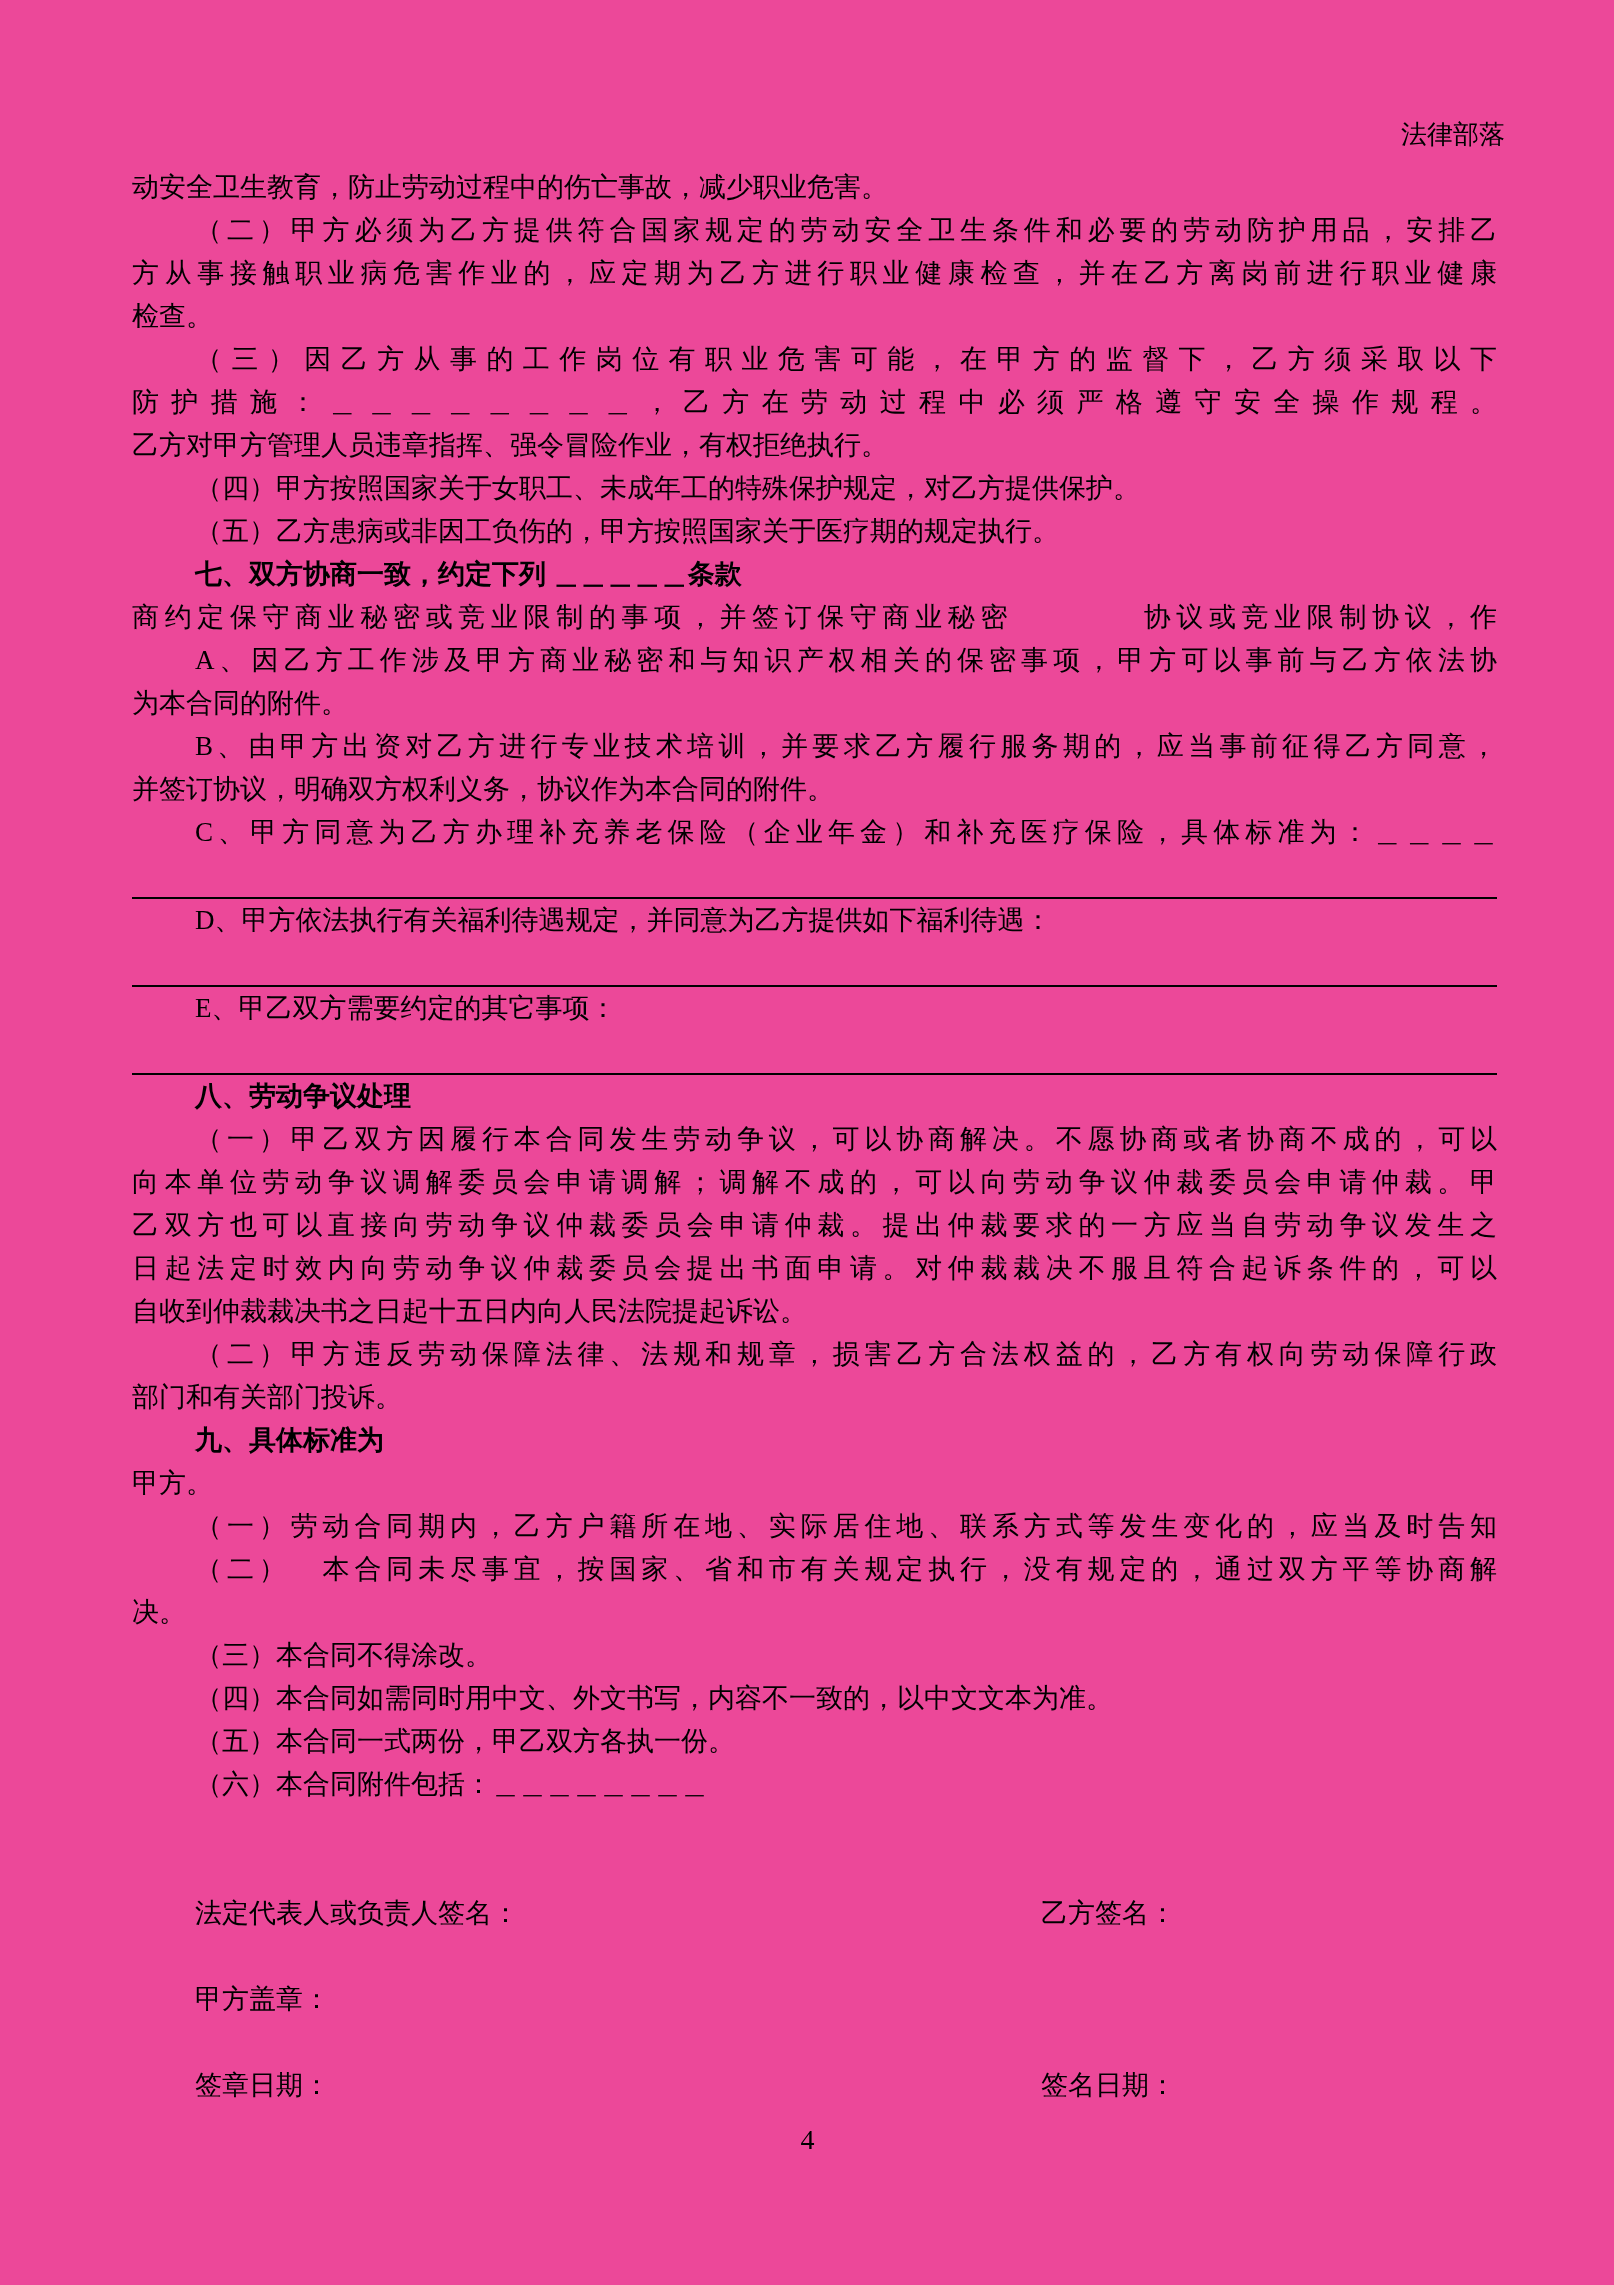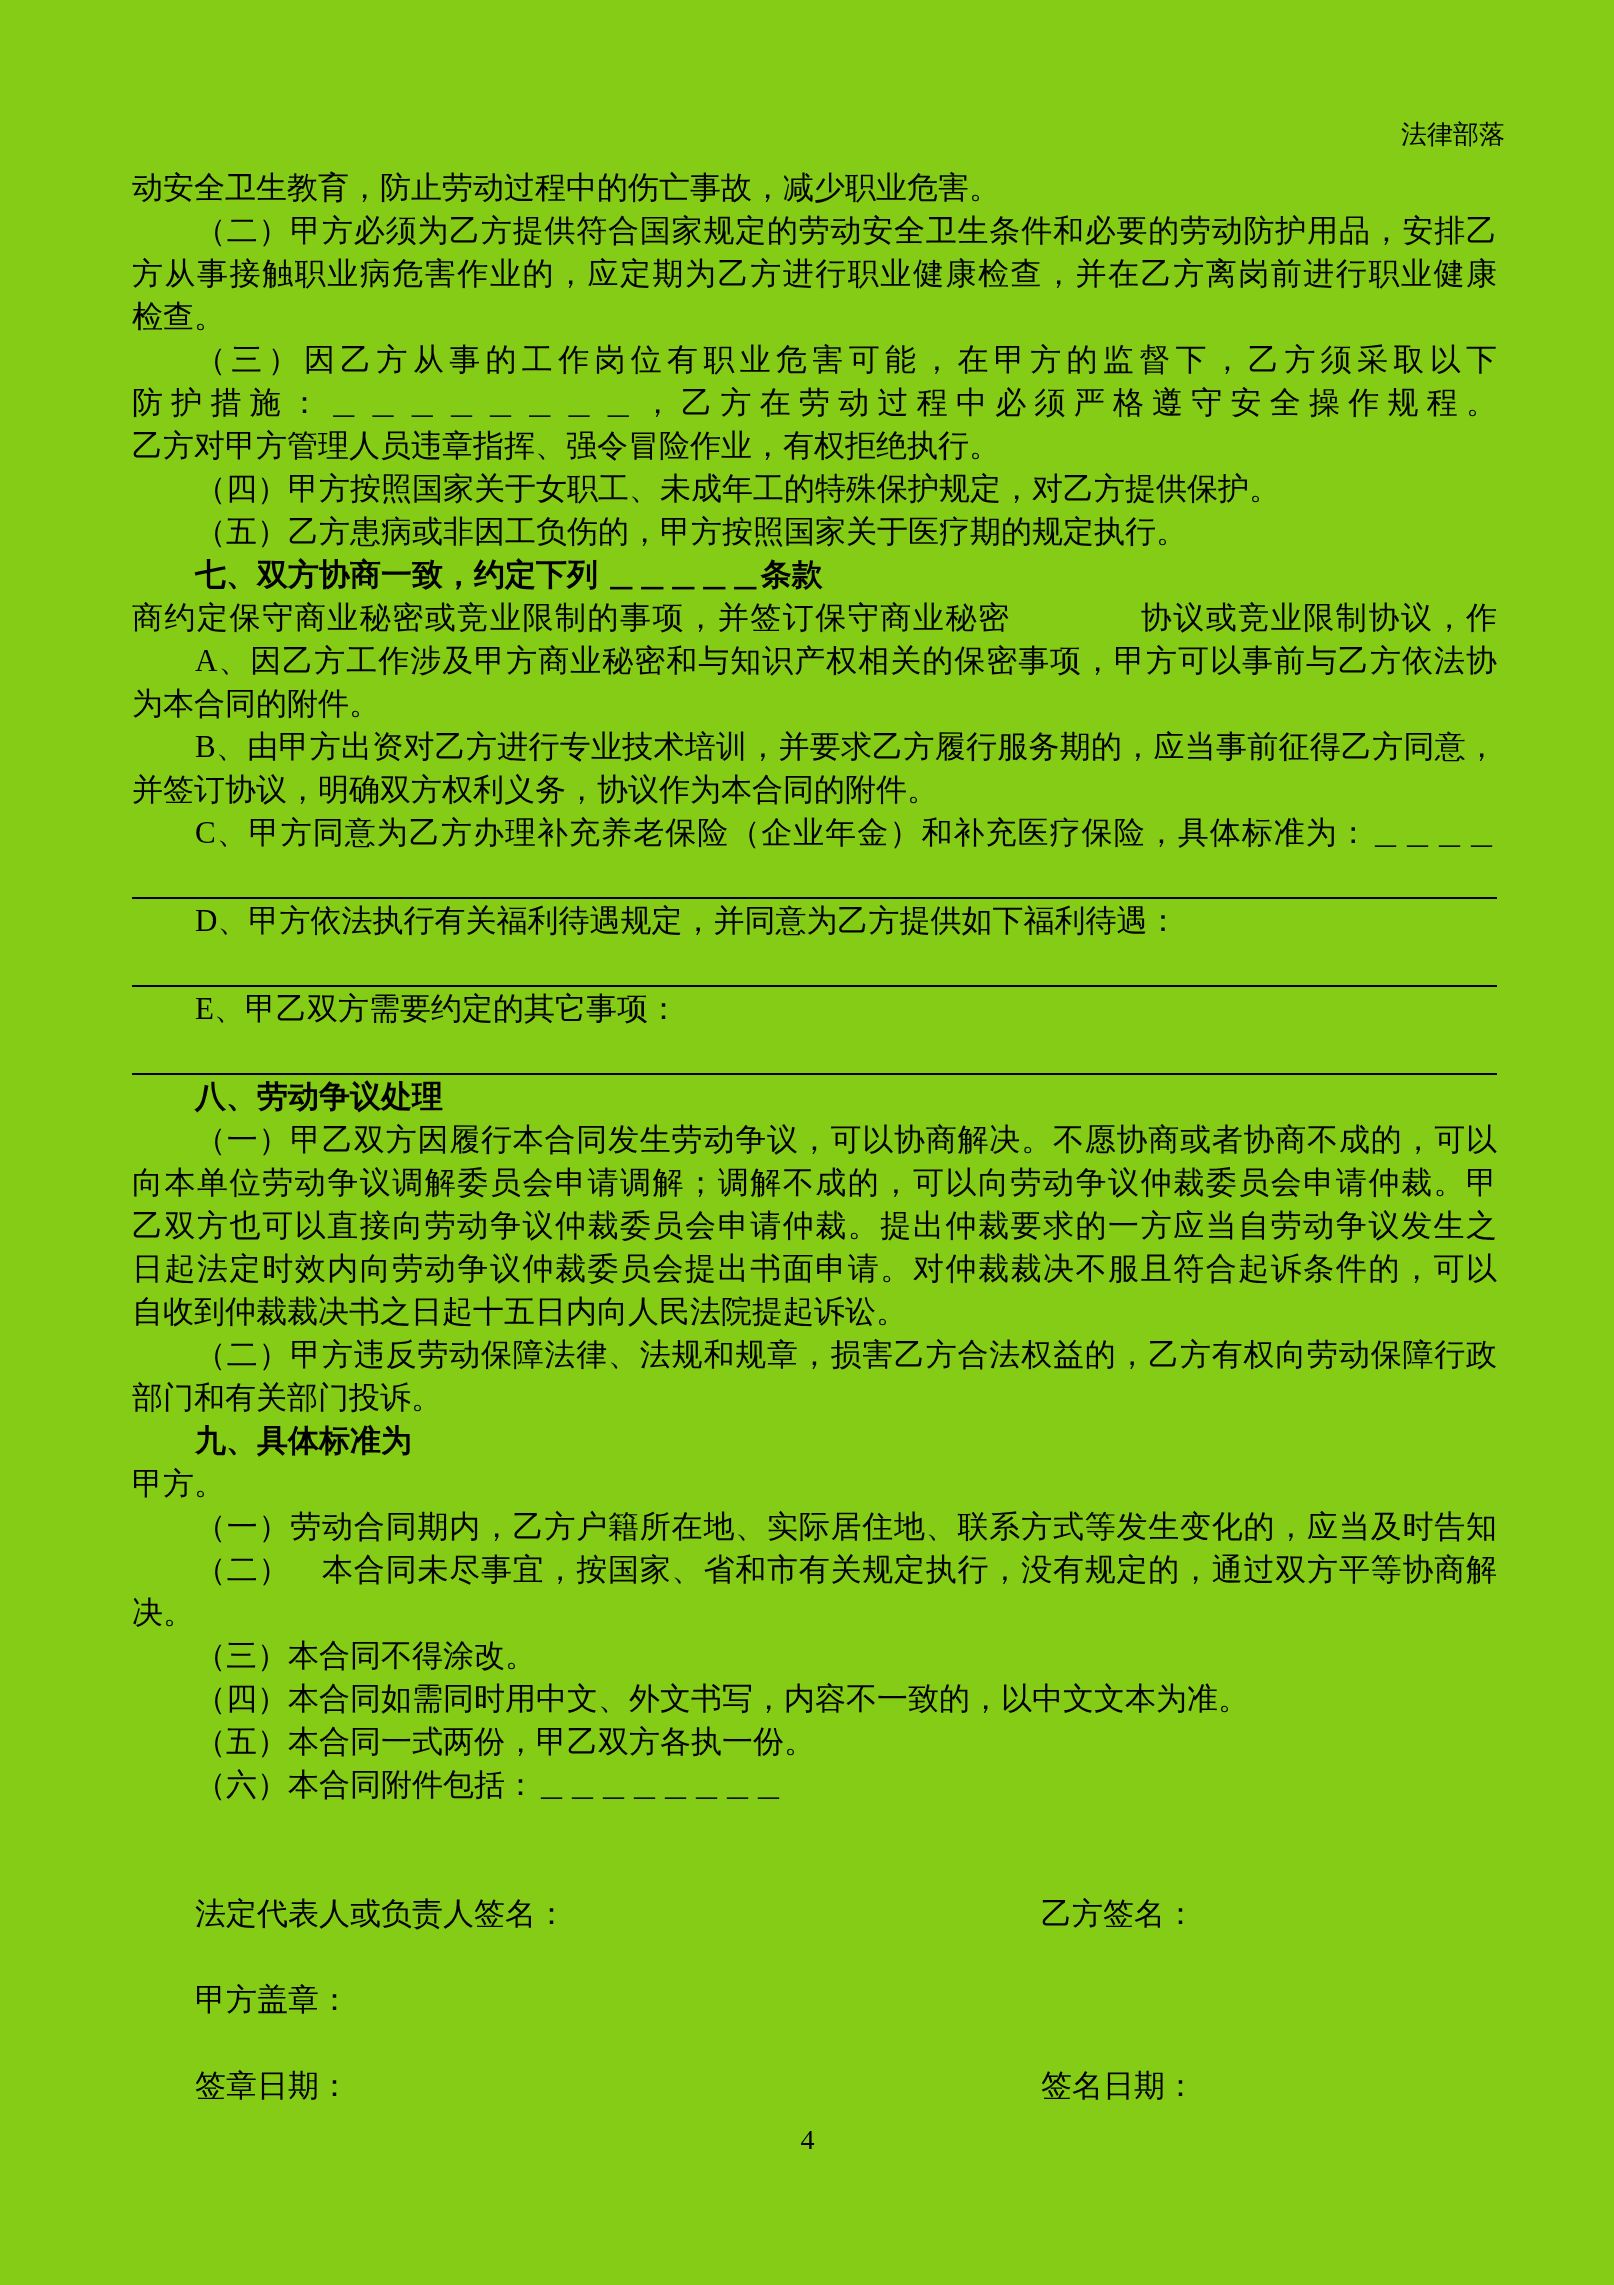--- a/index.html
+++ b/index.html
@@ -4,39 +4,39 @@
 <style>
   html, body {
     margin: 0;
     padding: 0;
     background: #ffffff;
   }
   .page {
     position: relative;
     width: 1615px;
     height: 2285px;
-    background: #84cc16;
+    background: #ec4899;
     color: #000000;
     font-family: "Liberation Serif", "DejaVu Serif", serif;
     overflow: hidden;
   }
   .page-header {
     position: absolute;
     top: 118px;
     right: 110px;
     font-size: 26px;
     line-height: 33px;
     color: #000000;
   }
   .doc-body {
     position: absolute;
     left: 132px;
     top: 166px;
     width: 1365px;
-    font-size: 31px;
+    font-size: 27px;
   }
   .line {
     min-height: 43px;
     line-height: 43px;
     text-align: left;
   }
   .line.indent { text-indent: 63px; }
   .line.bold   { font-weight: bold; }
   .line.stretch {
     text-align: justify;

